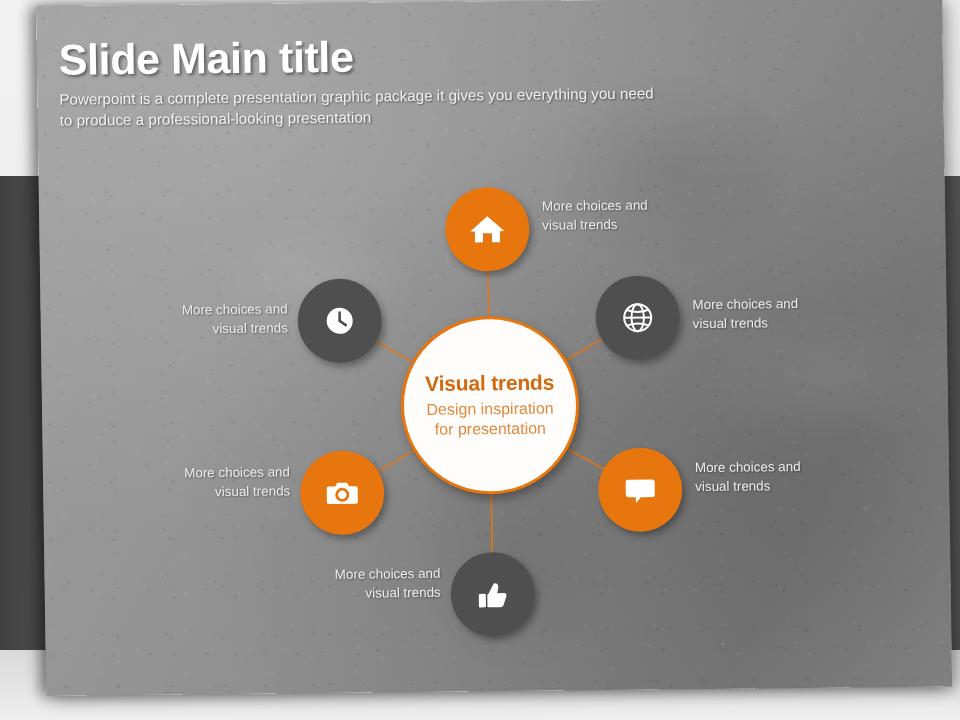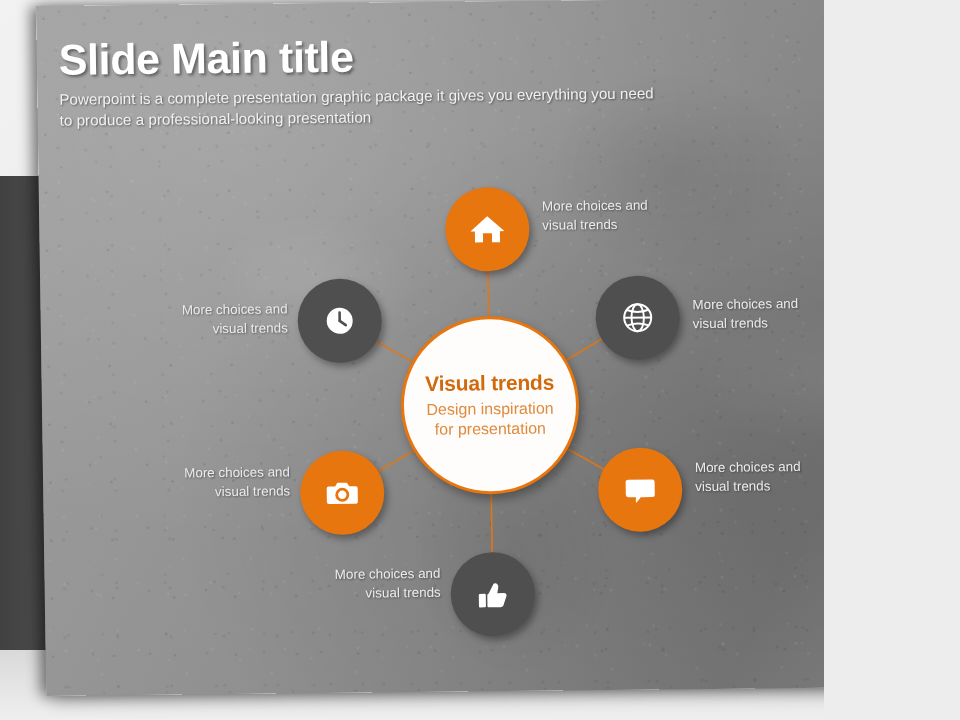--- a/index.html
+++ b/index.html
@@ -5,21 +5,21 @@
   html, body {
     margin: 0; padding: 0;
     width: 960px; height: 720px;
     overflow: hidden;
     background: #ededed;
     font-family: "Liberation Sans", sans-serif;
   }
 
   #stage {
     position: relative;
-    width: 824px;
+    width: 960px;
     height: 720px;
     background: #c2410c;
     overflow: hidden;
   }
 
   
   .backdrop-light {
     position: absolute;
     left: 0; top: 0;
     width: 960px; height: 720px;

